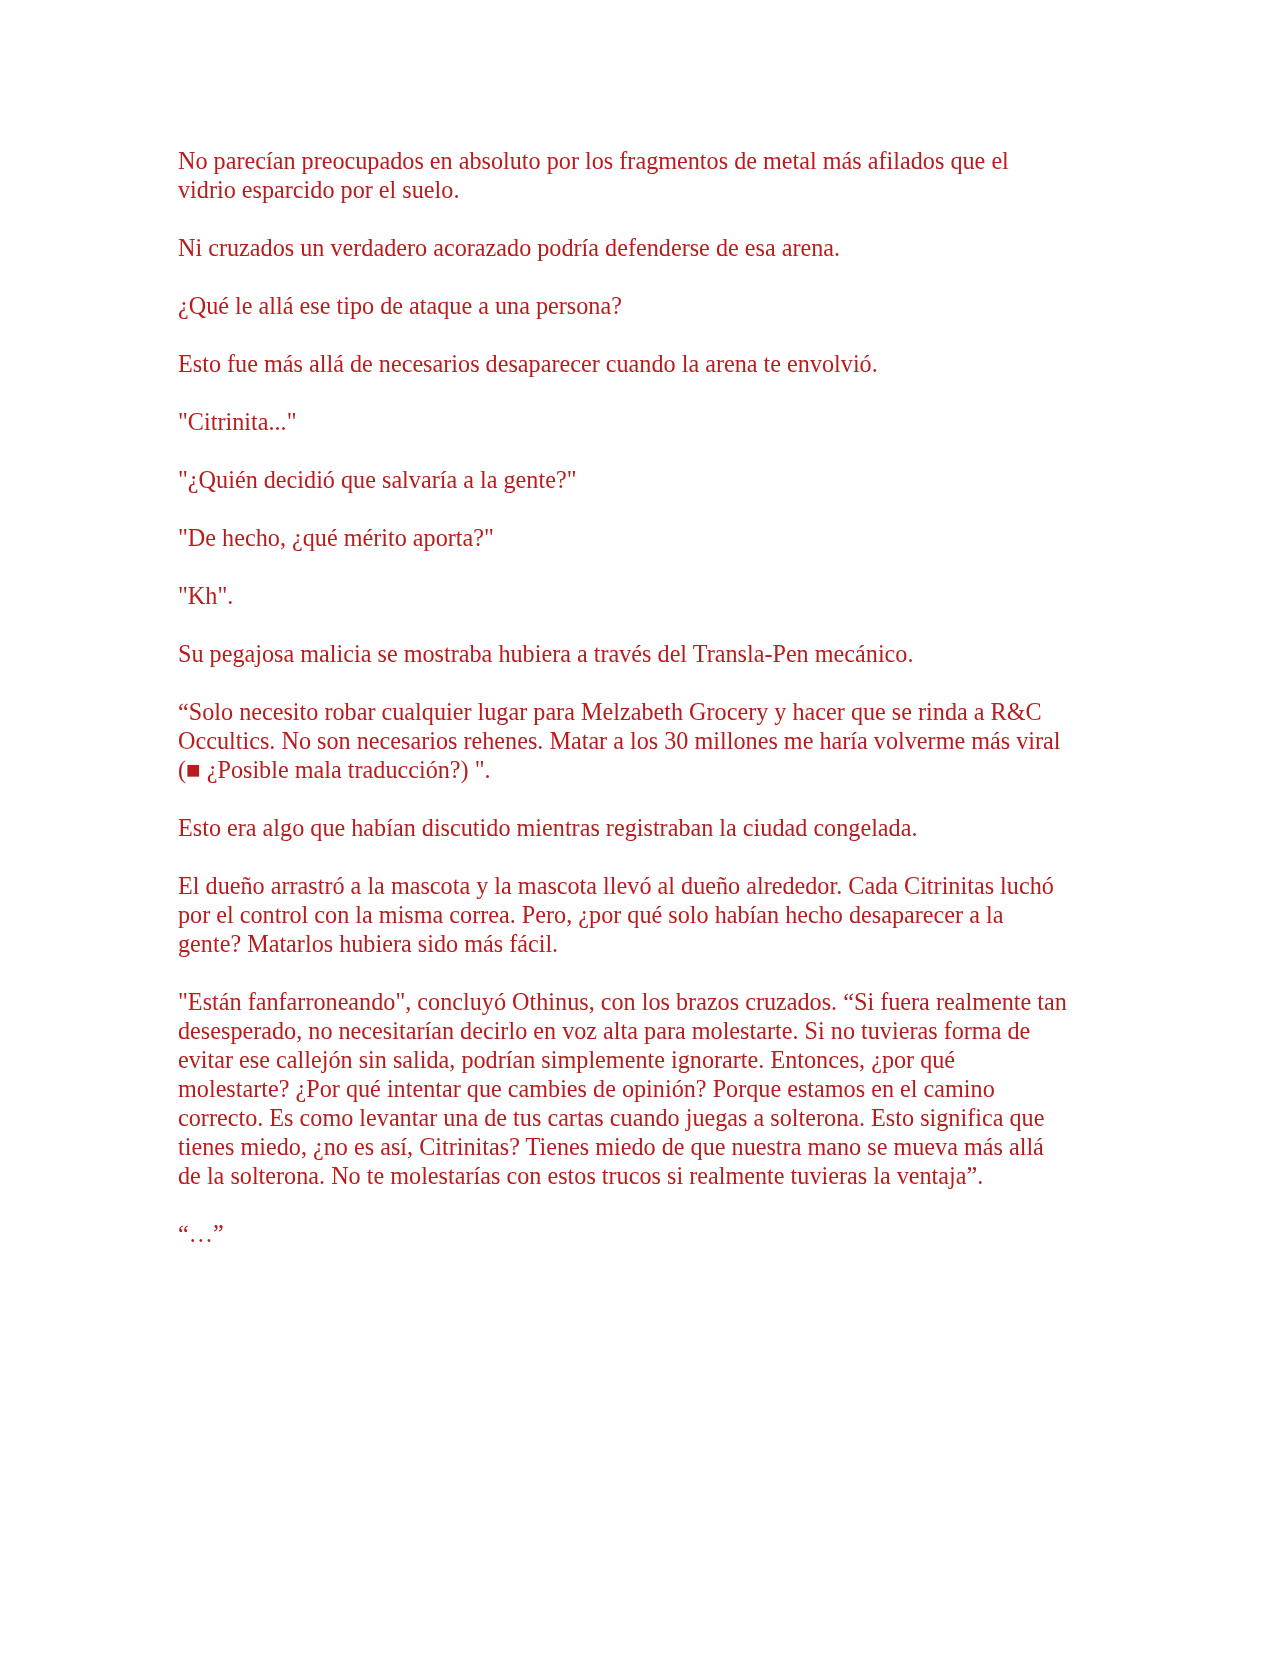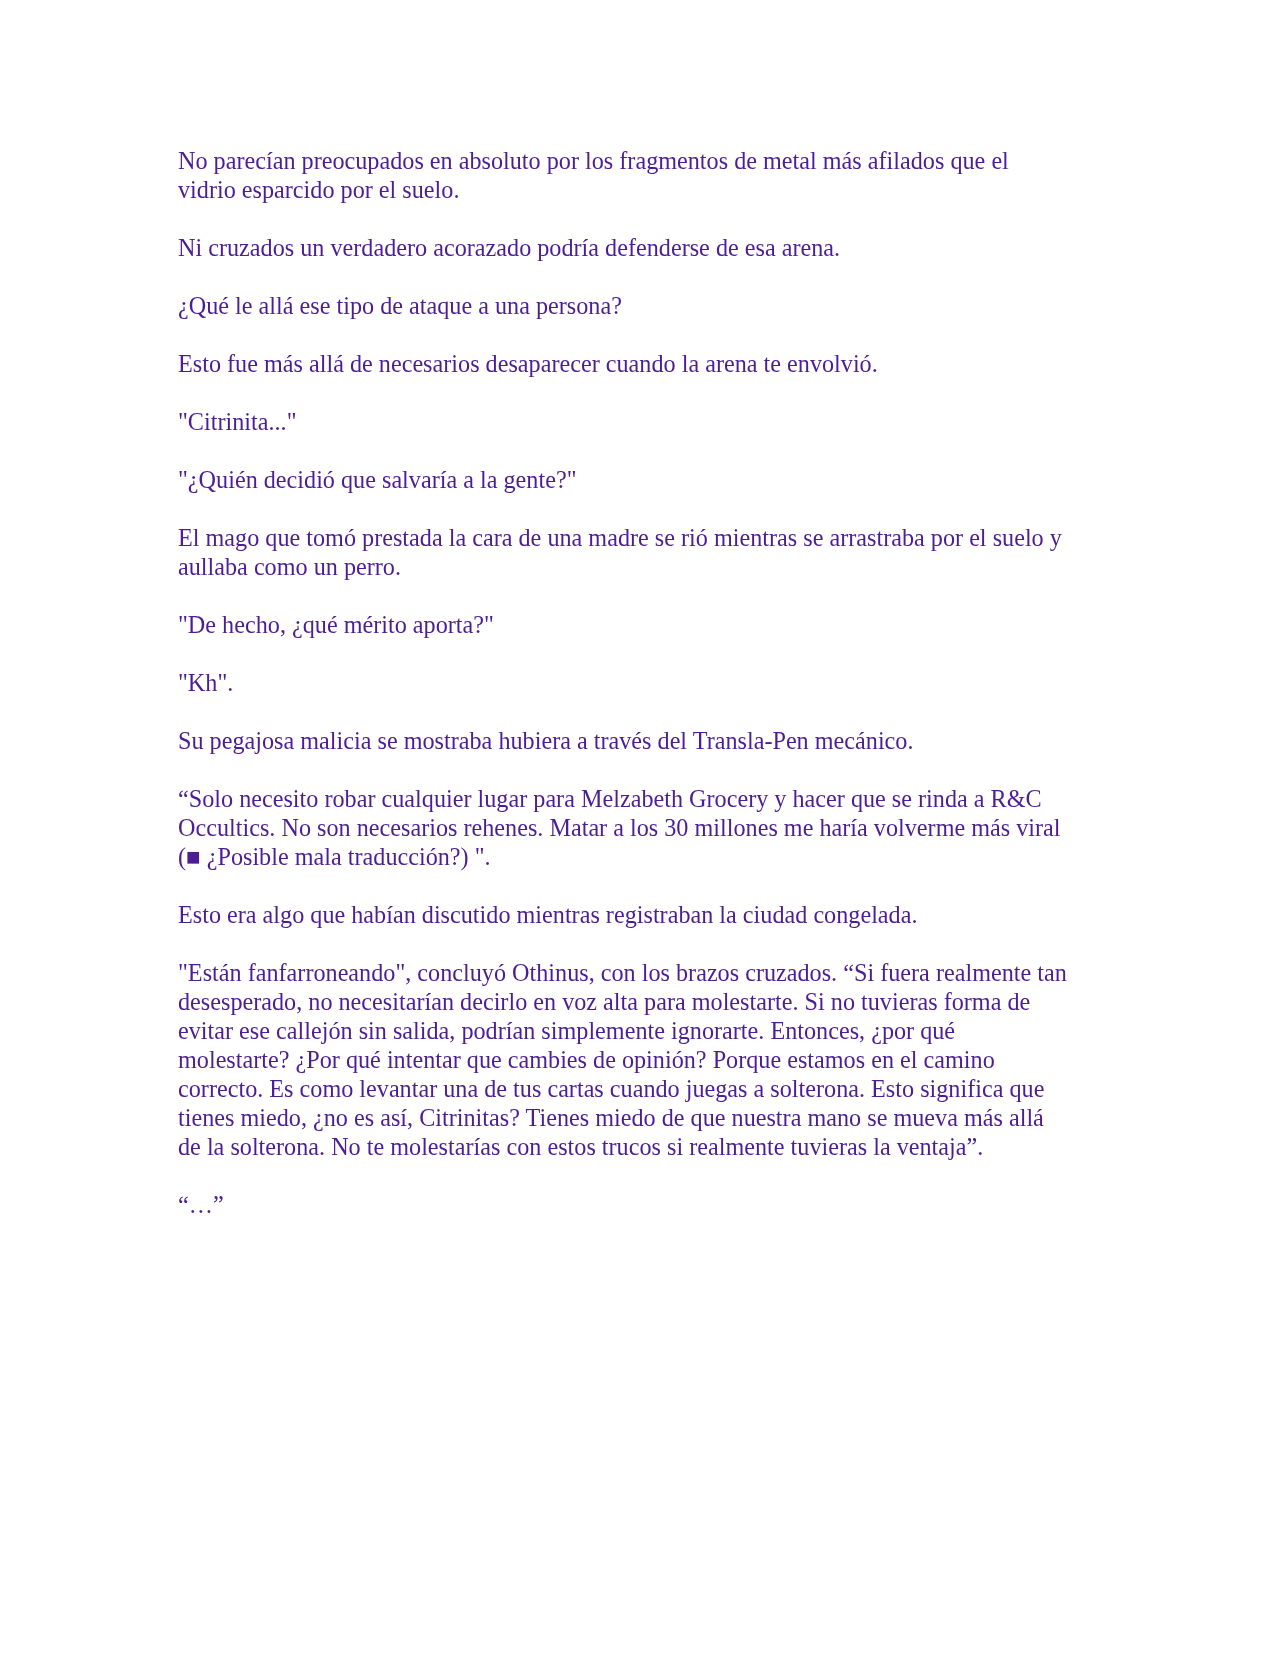--- a/index.html
+++ b/index.html
@@ -14,48 +14,49 @@
       overflow: hidden;
     }
     .page {
       position: absolute;
       left: 178px;
       top: 146px;
       width: 930px;
       font-family: "Liberation Serif", "DejaVu Serif", serif;
       font-size: 24.2px;
       line-height: 29px;
-      color: #4c1d95;
+      color: #b91c1c;
     }
     .para {
       margin: 0 0 29px 0;
       padding: 0;
       white-space: pre-wrap;
     }
   </style>
 </head>
 <body>
 
 <div class="page">
   <p class="para">No parecían preocupados en absoluto por los fragmentos de metal más afilados que el
 vidrio esparcido por el suelo.</p>
   <p class="para">Ni cruzados un verdadero acorazado podría defenderse de esa arena.</p>
   <p class="para">¿Qué le allá ese tipo de ataque a una persona?</p>
   <p class="para">Esto fue más allá de necesarios desaparecer cuando la arena te envolvió.</p>
   <p class="para">"Citrinita..."</p>
   <p class="para">"¿Quién decidió que salvaría a la gente?"</p>
-  <p class="para">El mago que tomó prestada la cara de una madre se rió mientras se arrastraba por el suelo y
-aullaba como un perro.</p>
   <p class="para">"De hecho, ¿qué mérito aporta?"</p>
   <p class="para">"Kh".</p>
   <p class="para">Su pegajosa malicia se mostraba hubiera a través del Transla-Pen mecánico.</p>
   <p class="para">“Solo necesito robar cualquier lugar para Melzabeth Grocery y hacer que se rinda a R&amp;C
 Occultics. No son necesarios rehenes. Matar a los 30 millones me haría volverme más viral
 (■ ¿Posible mala traducción?) ".</p>
   <p class="para">Esto era algo que habían discutido mientras registraban la ciudad congelada.</p>
+  <p class="para">El dueño arrastró a la mascota y la mascota llevó al dueño alrededor. Cada Citrinitas luchó
+por el control con la misma correa. Pero, ¿por qué solo habían hecho desaparecer a la
+gente? Matarlos hubiera sido más fácil.</p>
   <p class="para">"Están fanfarroneando", concluyó Othinus, con los brazos cruzados. “Si fuera realmente tan
 desesperado, no necesitarían decirlo en voz alta para molestarte. Si no tuvieras forma de
 evitar ese callejón sin salida, podrían simplemente ignorarte. Entonces, ¿por qué
 molestarte? ¿Por qué intentar que cambies de opinión? Porque estamos en el camino
 correcto. Es como levantar una de tus cartas cuando juegas a solterona. Esto significa que
 tienes miedo, ¿no es así, Citrinitas? Tienes miedo de que nuestra mano se mueva más allá
 de la solterona. No te molestarías con estos trucos si realmente tuvieras la ventaja”.</p>
   <p class="para">“…”</p>
 </div>
 

